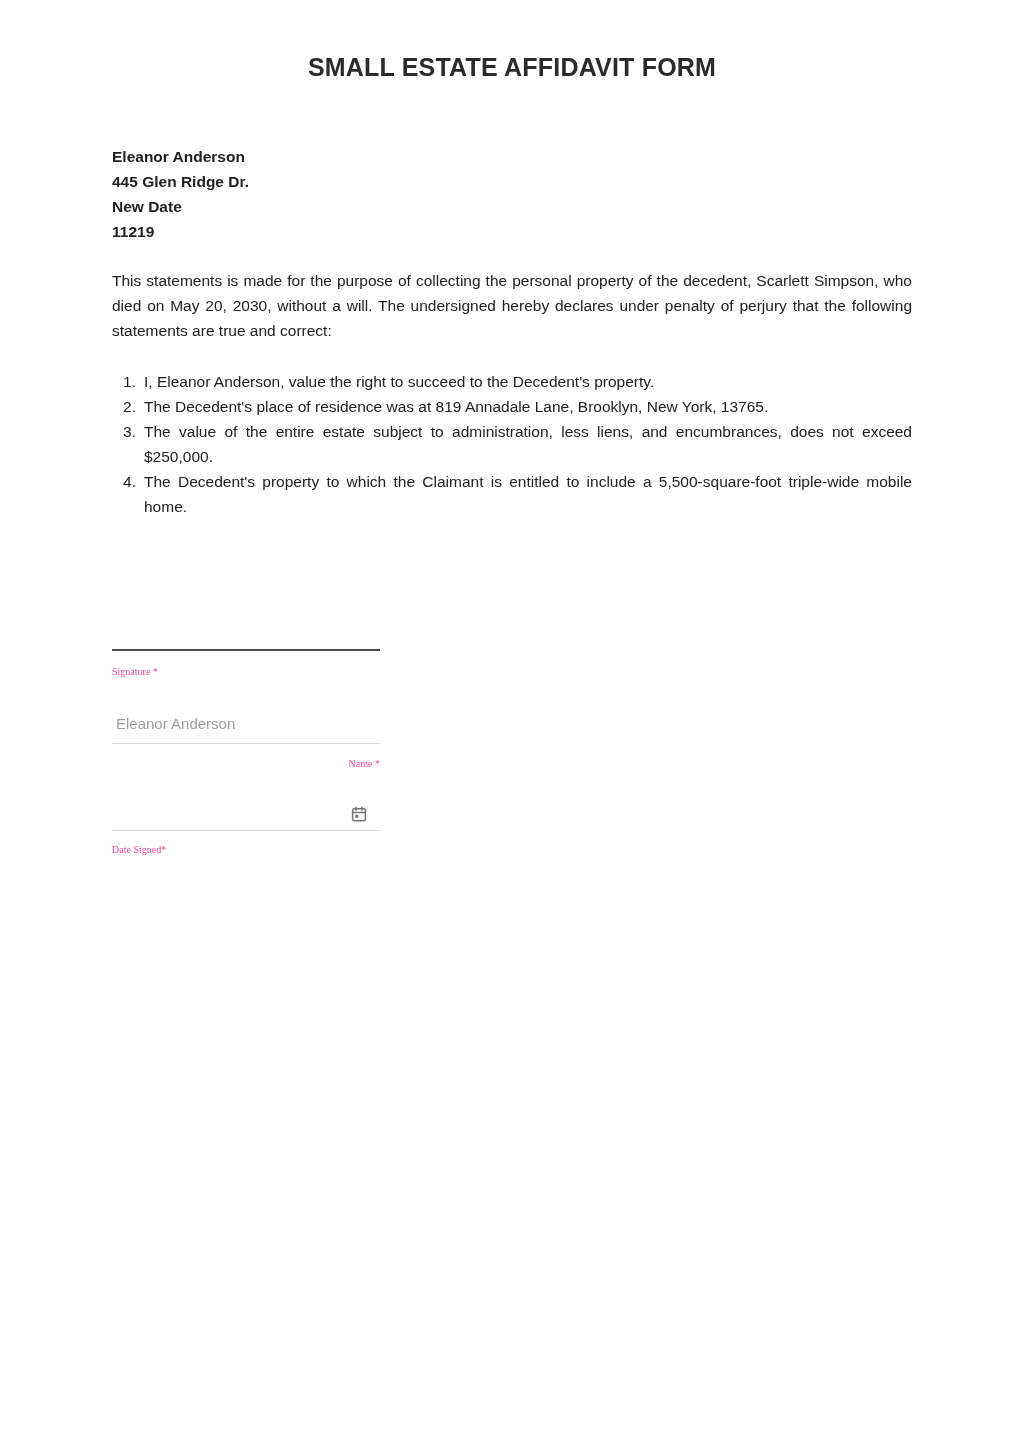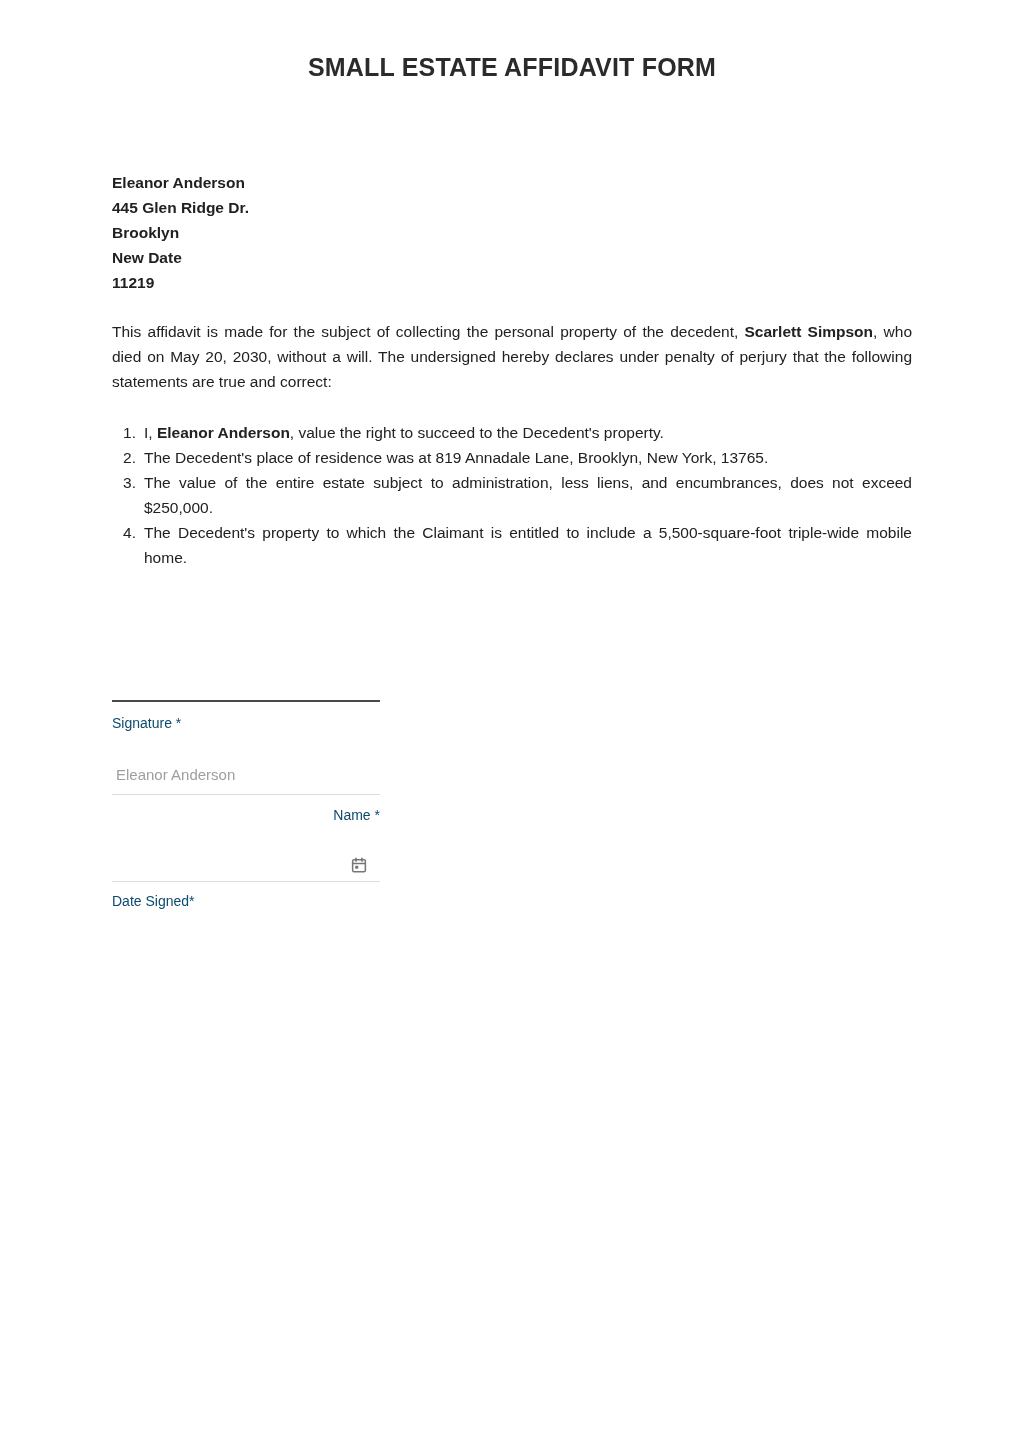--- a/index.html
+++ b/index.html
@@ -16,21 +16,21 @@
     background: #ffffff;
     padding: 52px 112px 40px;
   }
   .doc-title {
     text-align: center;
     font-size: 25px;
     font-weight: 700;
     letter-spacing: 0.2px;
     color: #2b2b2b;
     line-height: 30px;
-    margin-bottom: 88px;
+    margin-bottom: 62px;
   }
   .address-block {
     font-weight: 700;
     font-size: 15.5px;
     line-height: 25px;
     color: #212121;
   }
   .intro {
     margin-top: 24px;
     font-size: 15.5px;
@@ -56,23 +56,24 @@
   .statements .txt {
     flex: 1;
     text-align: justify;
   }
   .form-area {
     margin-top: 130px;
     width: 268px;
   }
   .field-label {
     display: block;
-    font-size: 14px;
-    color: #0c4a6e;
+    font-size: 10px;
+    color: #ec4899;
     line-height: 16px;
+    font-family: Liberation Serif, serif;
   }
   .signature-line {
     height: 0;
     border-top: 2px solid #4a4a4a;
     margin-bottom: 13px;
     cursor: pointer;
   }
   .name-field { margin-top: 29px; }
   .name-input {
     display: block;
@@ -92,38 +93,37 @@
     display: flex;
     align-items: center;
     justify-content: flex-end;
     height: 34px;
     border-bottom: 1px solid #dcdcdc;
     padding-right: 12px;
     cursor: pointer;
   }
   .date-field .field-label { margin-top: 11px; }
   .cal-icon { display: inline-block; line-height: 0; }
-  strong { font-weight: 700; }
+  strong { font-weight: 400; }
 </style>
 </head>
 <body>
 
 <div class="page">
 
   <h1 class="doc-title">SMALL ESTATE AFFIDAVIT FORM</h1>
 
   <div class="address-block">
     <div>Eleanor Anderson</div>
     <div>445 Glen Ridge Dr.</div>
-    <div>Brooklyn</div>
     <div>New Date</div>
     <div>11219</div>
   </div>
 
-  <p class="intro"><span>This affidavit is made for the subject of collecting the personal property of the decedent, </span><strong>Scarlett Simpson</strong><span>, who died on May 20, 2030, without a will. The undersigned hereby declares under penalty of perjury that the following statements are true and correct:</span></p>
+  <p class="intro"><span>This statements is made for the purpose of collecting the personal property of the decedent, </span><strong>Scarlett Simpson</strong><span>, who died on May 20, 2030, without a will. The undersigned hereby declares under penalty of perjury that the following statements are true and correct:</span></p>
 
   <ol class="statements">
     <li>
       <span class="num">1.</span>
       <span class="txt"><span>I, </span><strong>Eleanor Anderson</strong><span>, value the right to succeed to the Decedent's property.</span></span>
     </li>
     <li>
       <span class="num">2.</span>
       <span class="txt"><span>The Decedent's place of residence was at 819 Annadale Lane, Brooklyn, New York, 13765.</span><strong></strong><span></span></span>
     </li>

